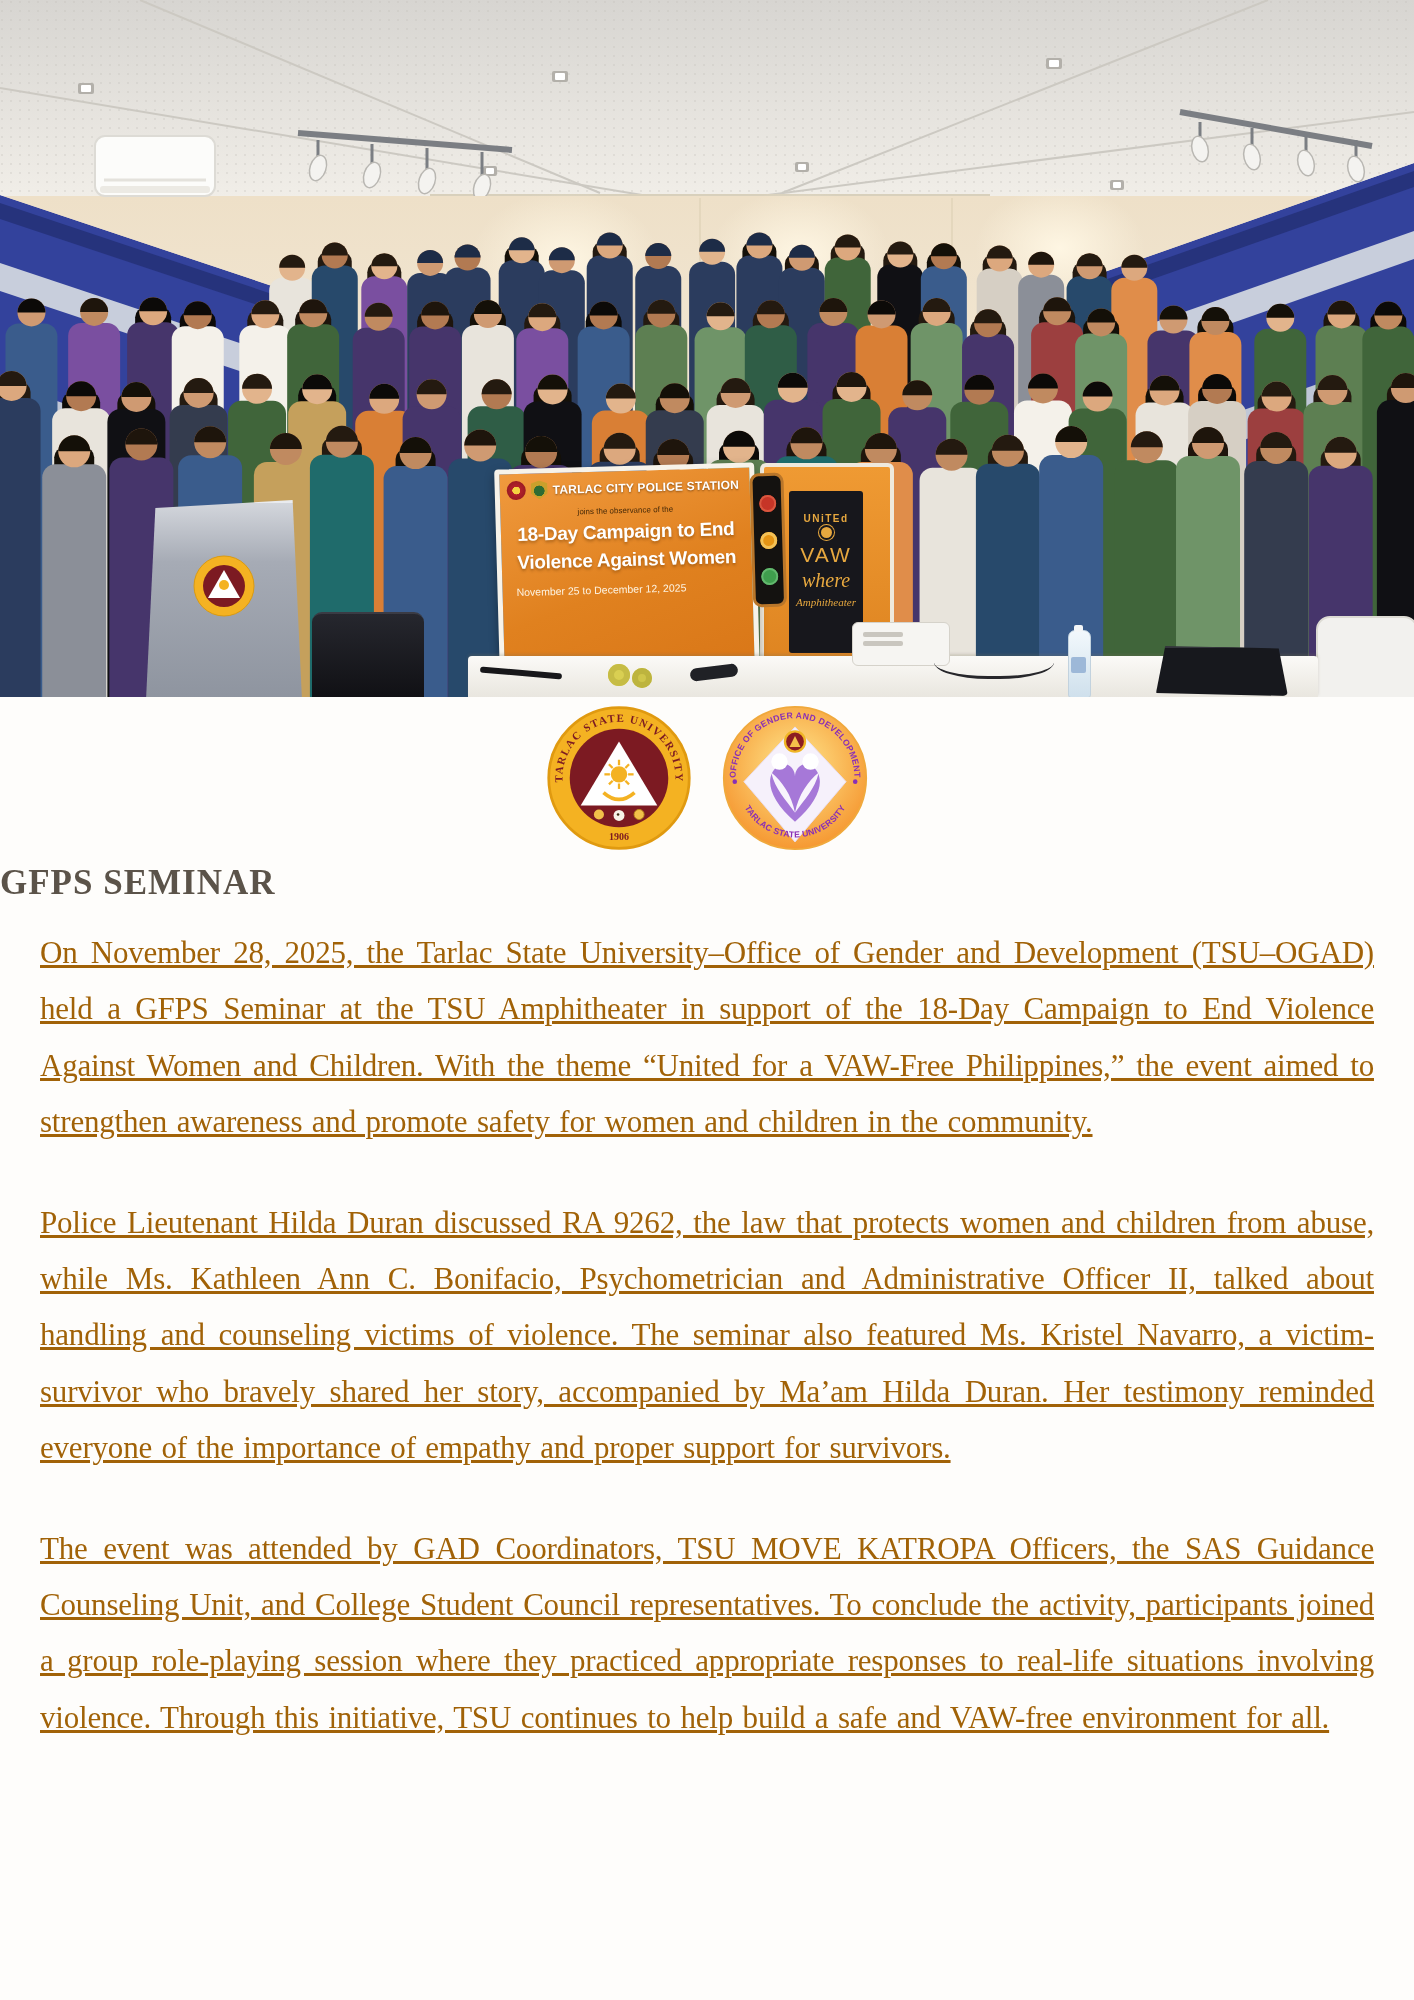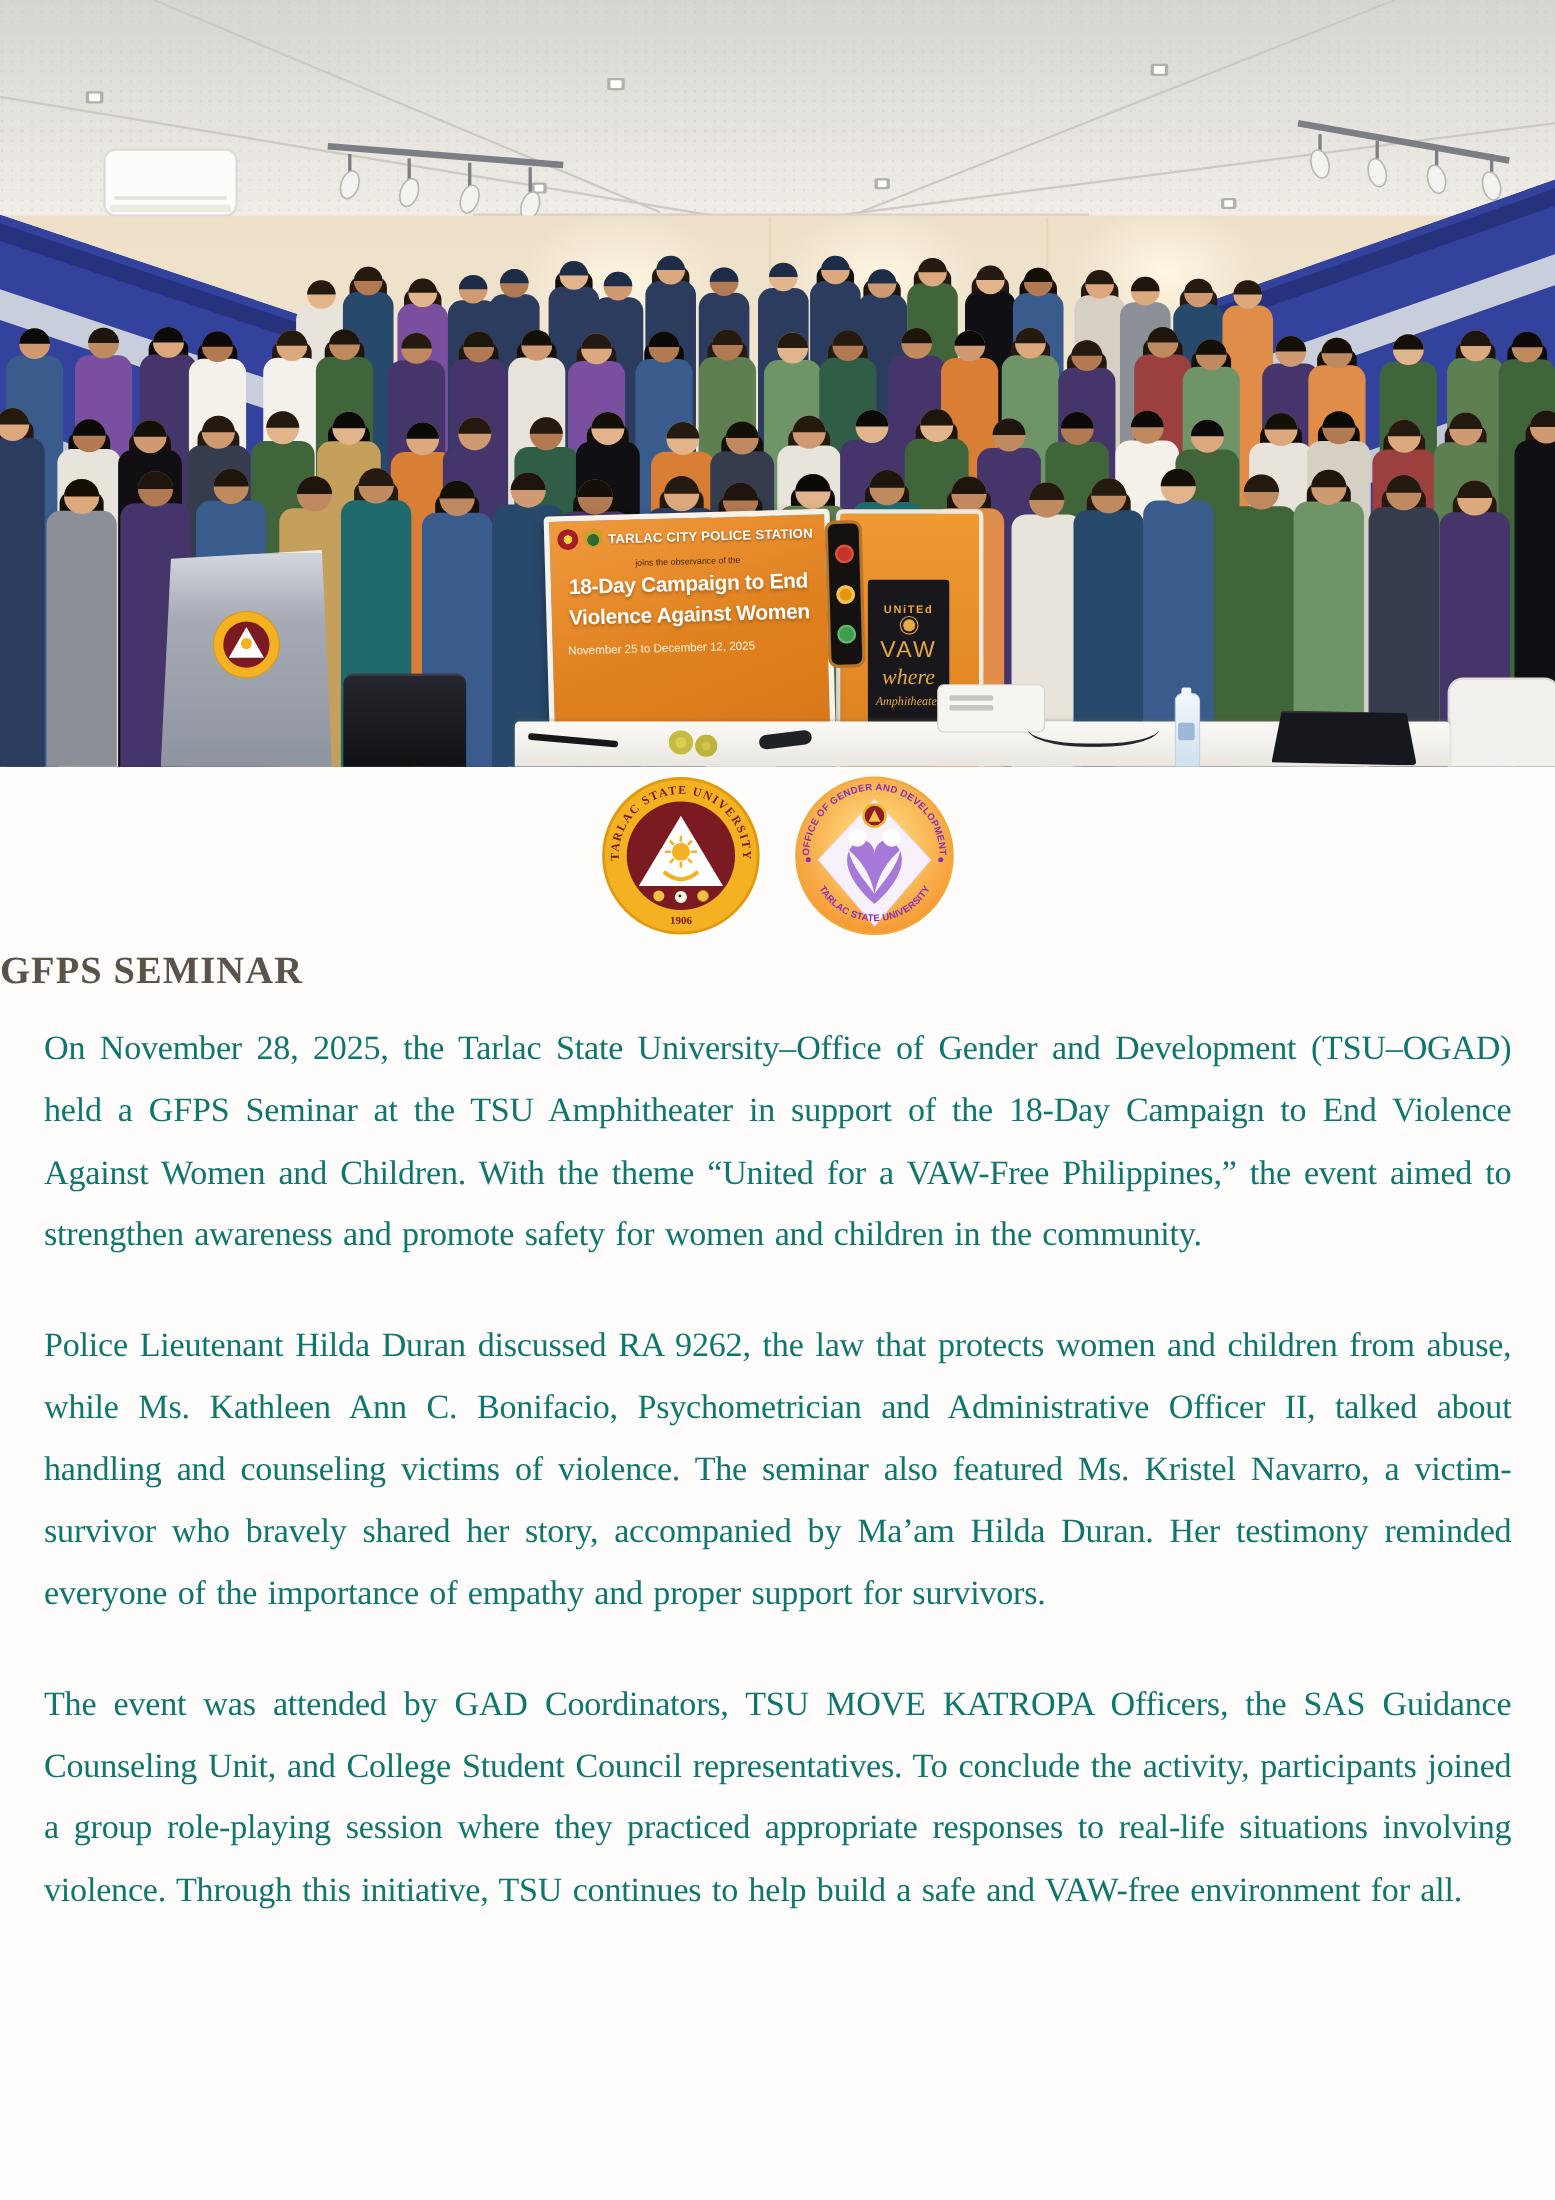--- a/index.html
+++ b/index.html
@@ -38,21 +38,21 @@
     display:flex;flex-direction:column;align-items:center;justify-content:space-evenly;}
   .tl{width:17px;height:17px;border-radius:50%;}
   .tl-red{background:#c63527;box-shadow:inset 0 0 0 2px #d9573f;}
   .tl-amber{background:#e59414;box-shadow:inset 0 0 0 3px #f3c156;}
   .tl-green{background:#3f9e4d;box-shadow:inset 0 0 0 2px #63b86e;}
   
   .vaw{position:absolute;left:760px;top:463px;width:126px;height:236px;z-index:3;
     background:linear-gradient(#ef9a33,#db801d);border:4px solid #efe9dd;border-radius:6px;}
   .vaw-inner{position:absolute;left:25px;top:24px;width:74px;height:162px;background:#17171c;
     border-radius:3px;display:flex;flex-direction:column;align-items:center;
-    font-family:"Liberation Sans",sans-serif;margin-top:36px;}
+    font-family:"Liberation Sans",sans-serif;}
   .vaw-top{color:#e7a83f;font-weight:bold;font-size:10px;letter-spacing:1.5px;margin-top:22px;}
   .vaw-sun{width:11px;height:11px;border-radius:50%;background:#e7a83f;margin-top:3px;
     box-shadow:0 0 0 2px #17171c,0 0 0 3px #e7a83f;}
   .vaw-mid{color:#e7a83f;font-weight:normal;font-size:21px;letter-spacing:2px;margin-top:5px;}
   .vaw-free{color:#e7a83f;font-family:"Liberation Serif",serif;font-style:italic;
     font-size:20px;margin-top:2px;}
   .vaw-bottom{color:#e7a83f;font-family:"Liberation Serif",serif;font-style:italic;
     font-size:11px;margin-top:4px;}
   
   .table{position:absolute;left:468px;top:656px;width:850px;height:41px;z-index:6;
@@ -83,21 +83,21 @@
     border-top:2px solid #34353c;}
   .chair{position:absolute;left:1316px;top:616px;width:98px;height:81px;z-index:5;
     background:#f2f1ee;border-radius:14px 14px 0 0;border:2px solid #dddbd4;}
   
   .logos{display:flex;justify-content:center;align-items:center;gap:30px;margin-top:8px;height:146px;}
   
   .title{margin:12px 0 0 0;font-weight:bold;font-size:35px;
     letter-spacing:1px;color:#5b5349;font-family:"Liberation Serif",serif;}
   .content{padding:22px 40px 0 40px;}
   .content p{margin:0 0 44px 0;font-size:31px;line-height:1.82;text-align:justify;
-    color:#0f766e;letter-spacing:-.2px;word-spacing:2px;}
+    color:#a16207;letter-spacing:-.2px;word-spacing:2px;text-decoration:underline;}
 </style>
 </head>
 <body>
 
 <div class="page">
 
   <div class="photo">
     <svg class="room" width="1414" height="697" viewBox="0 0 1414 697">
       <defs>
         <linearGradient id="ceil" x1="0" y1="0" x2="0" y2="1">

